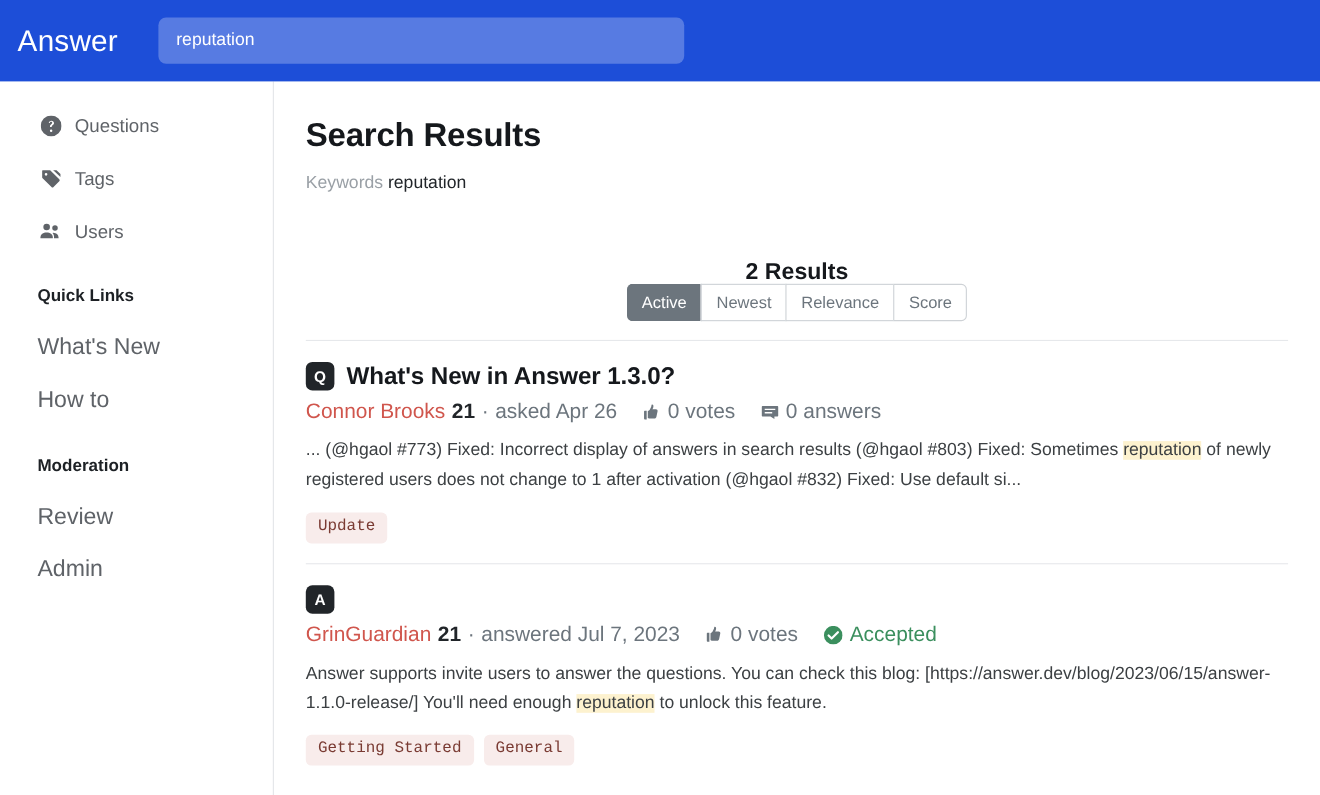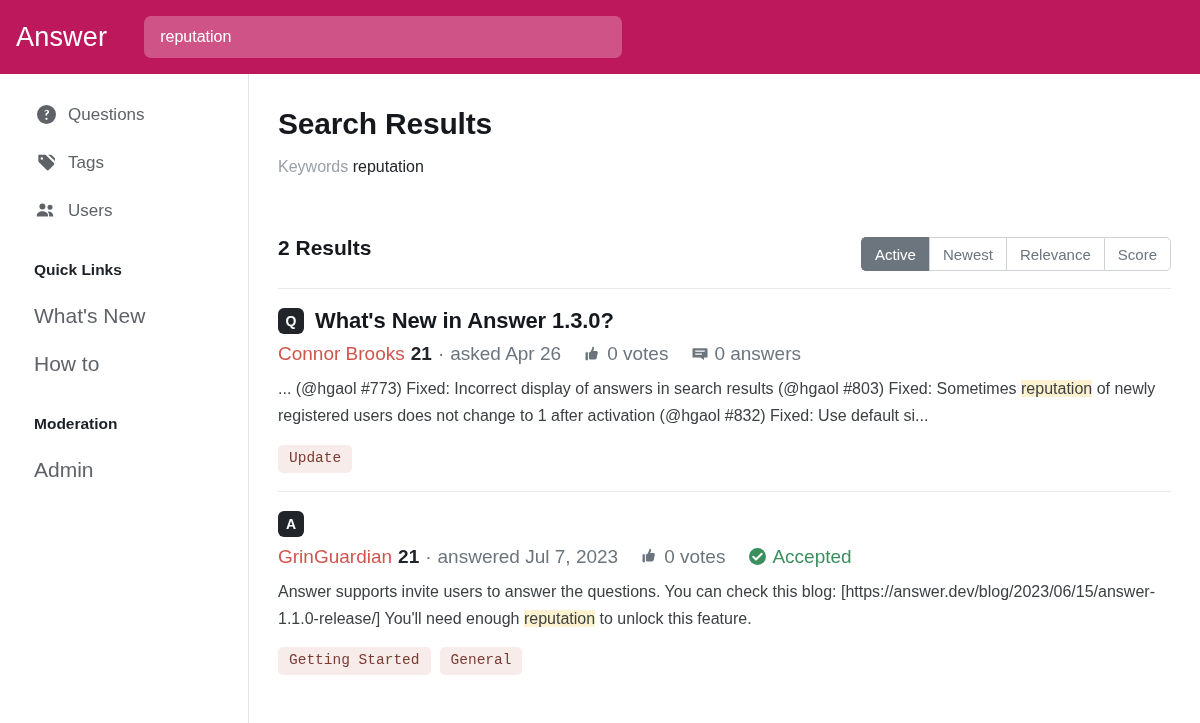--- a/index.html
+++ b/index.html
@@ -8,21 +8,21 @@
     width: 1200px; height: 723px;
     background: #ffffff;
     font-family: "Liberation Sans", sans-serif;
     -webkit-font-smoothing: antialiased;
   }
   .app { width: 1200px; height: 723px; position: relative; overflow: hidden; }
 
   
   .header {
     height: 74px;
-    background: #be185d;
+    background: #1d4ed8;
     display: flex;
     align-items: center;
     padding: 0 0 0 16px;
     position: relative;
   }
   .brand {
     color: #ffffff;
     font-size: 27px;
     font-weight: 400;
     letter-spacing: 0.2px;
@@ -115,24 +115,25 @@
     margin-top: 16px;
     font-size: 16px;
     line-height: 1;
   }
   .keywords-label { color: #9aa0a6; }
   .keywords-value { color: #212529; }
 
   .results-bar {
     margin-top: 62px;
     display: flex;
-    align-items: flex-start;
+    align-items: center;
     justify-content: space-between;
     padding-bottom: 17px;
     border-bottom: 1px solid #e6e8eb;
+    flex-direction: column;
   }
   .results-count {
     font-size: 21px;
     font-weight: bold;
     color: #15181c;
     line-height: 1;
   }
   .sort-group { display: flex; }
   .sort-btn {
     height: 34px;
@@ -274,20 +275,21 @@
             </svg>
         </span>
         <span class="nav-label">Users</span>
       </div>
 
       <div class="nav-heading">Quick Links</div>
       <div class="nav-sub">What's New</div>
       <div class="nav-sub">How to</div>
 
       <div class="nav-heading">Moderation</div>
+      <div class="nav-sub">Review</div>
       <div class="nav-sub">Admin</div>
     </div>
 
     <div class="main">
 
       <h1 class="page-title">Search Results</h1>
 
       <div class="keywords-row">
         <span class="keywords-label">Keywords</span>
         <span class="keywords-value">reputation</span>

